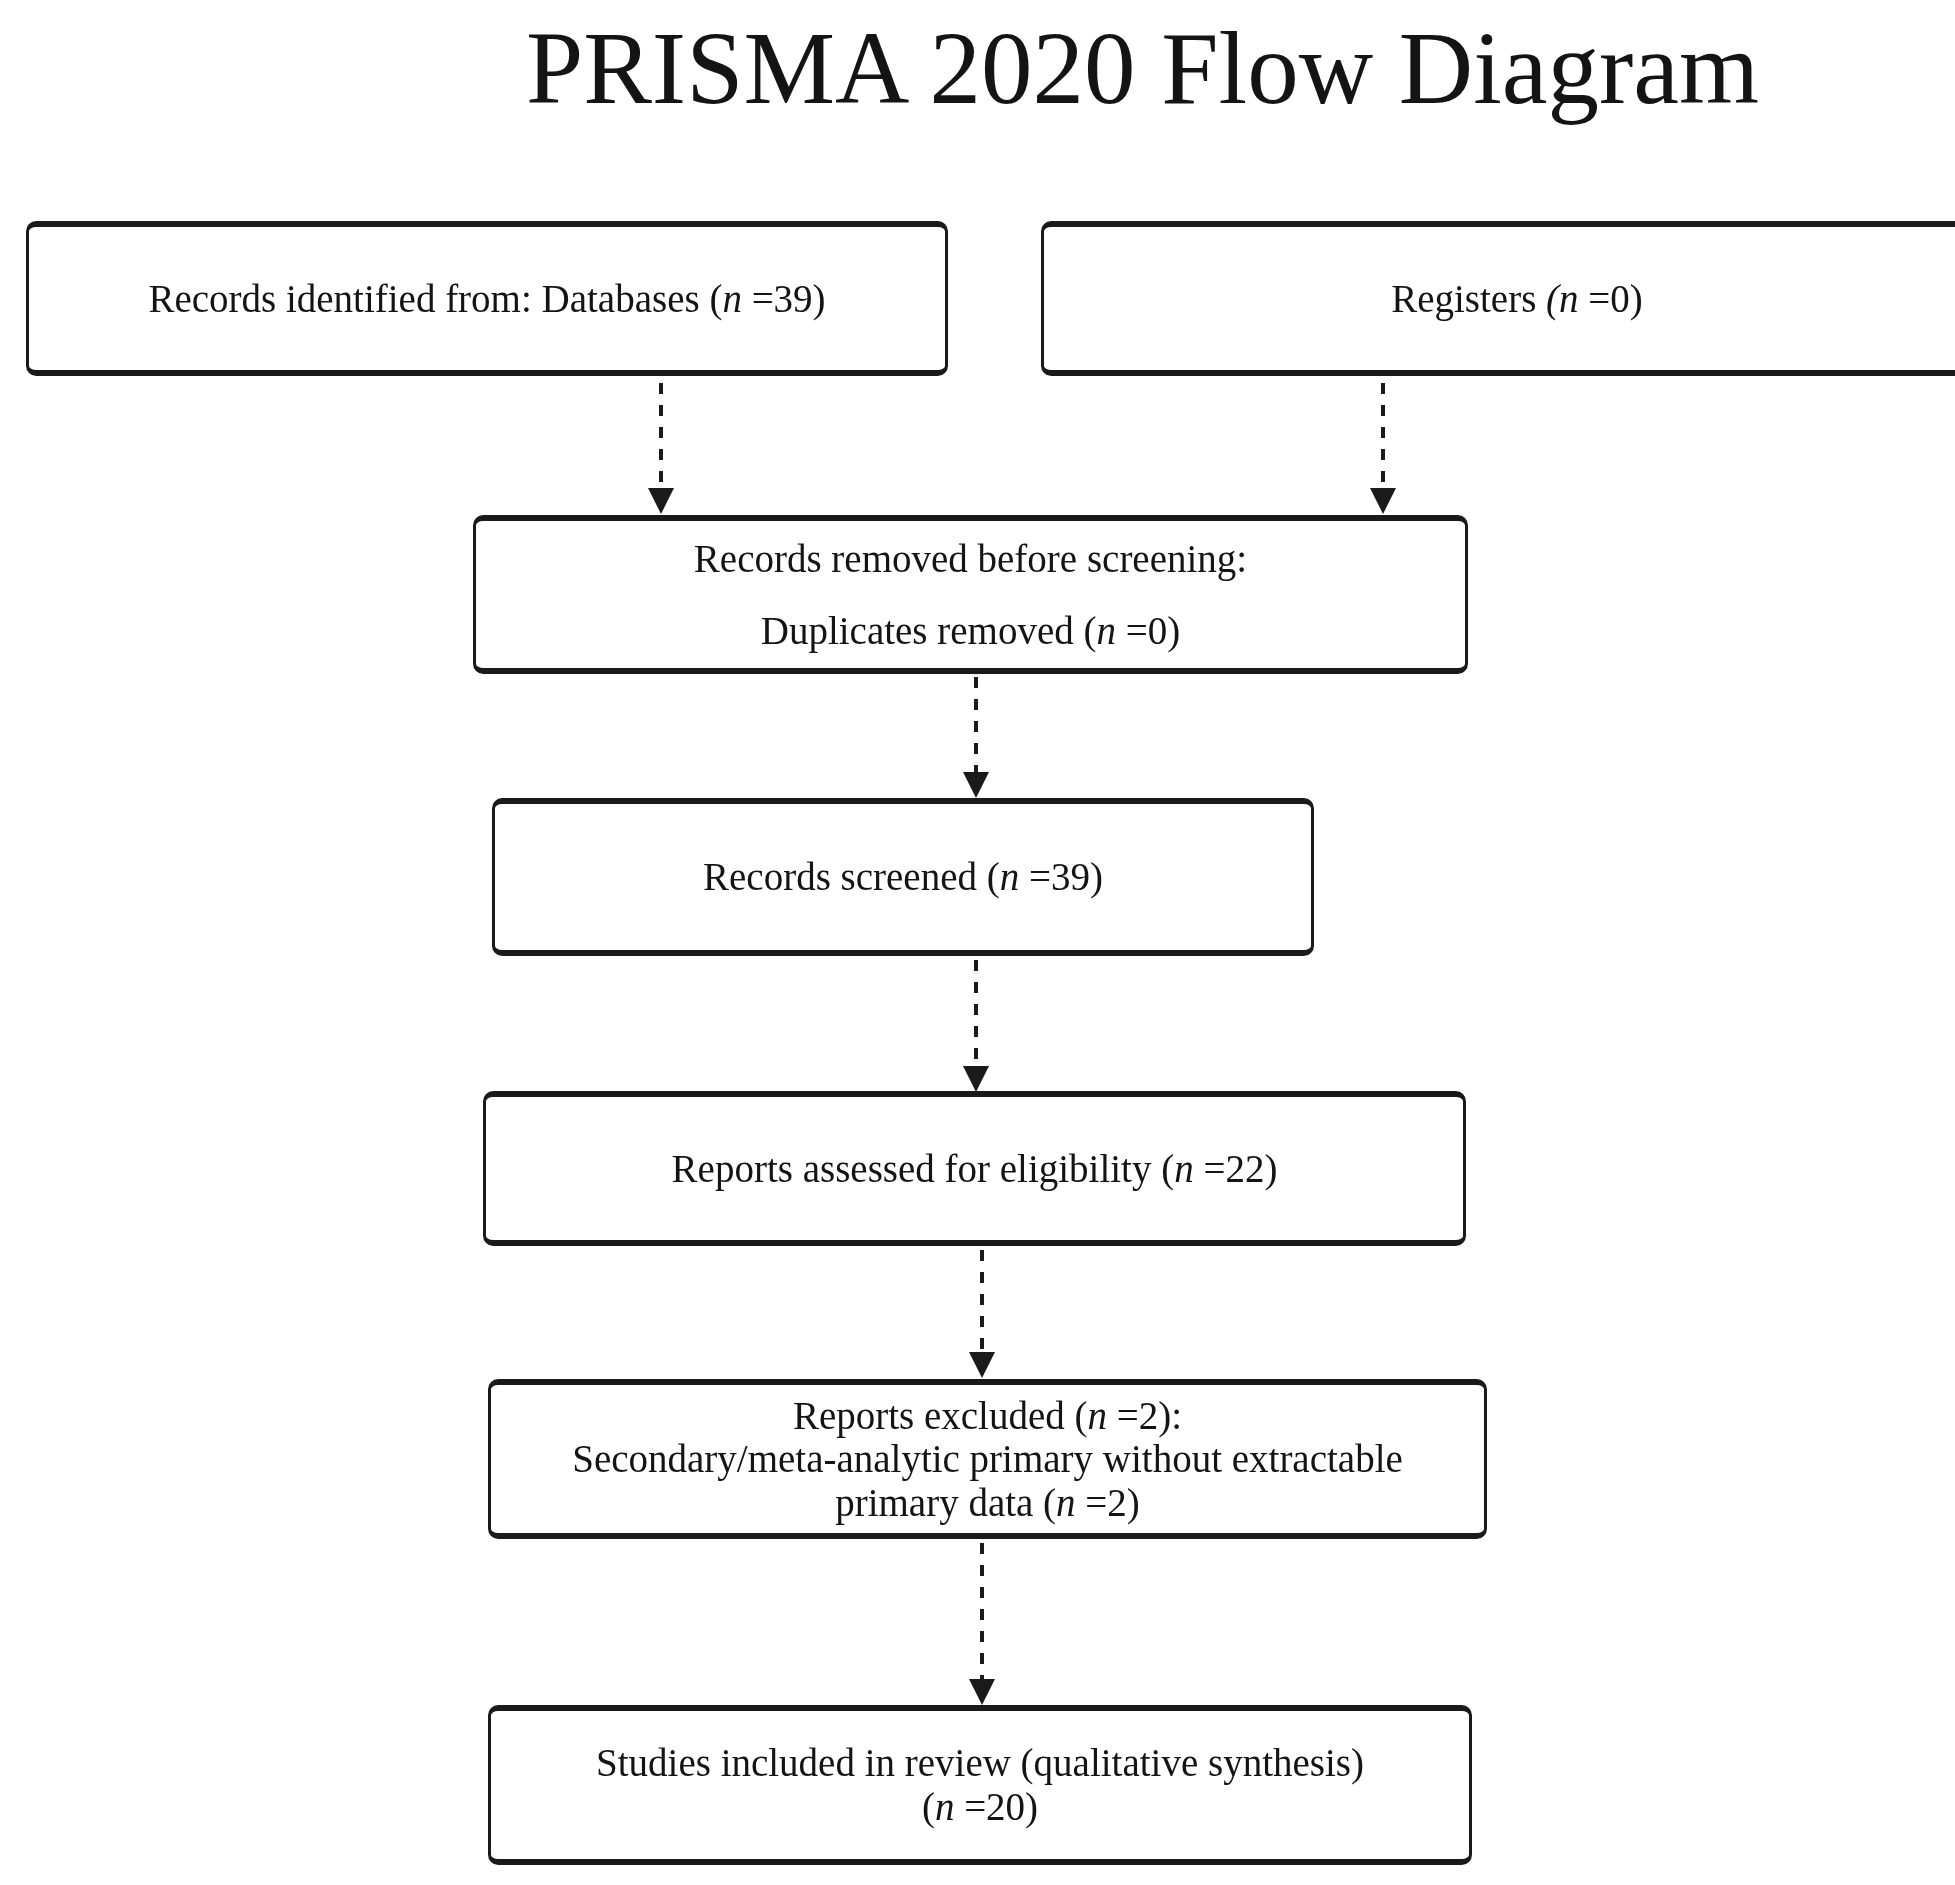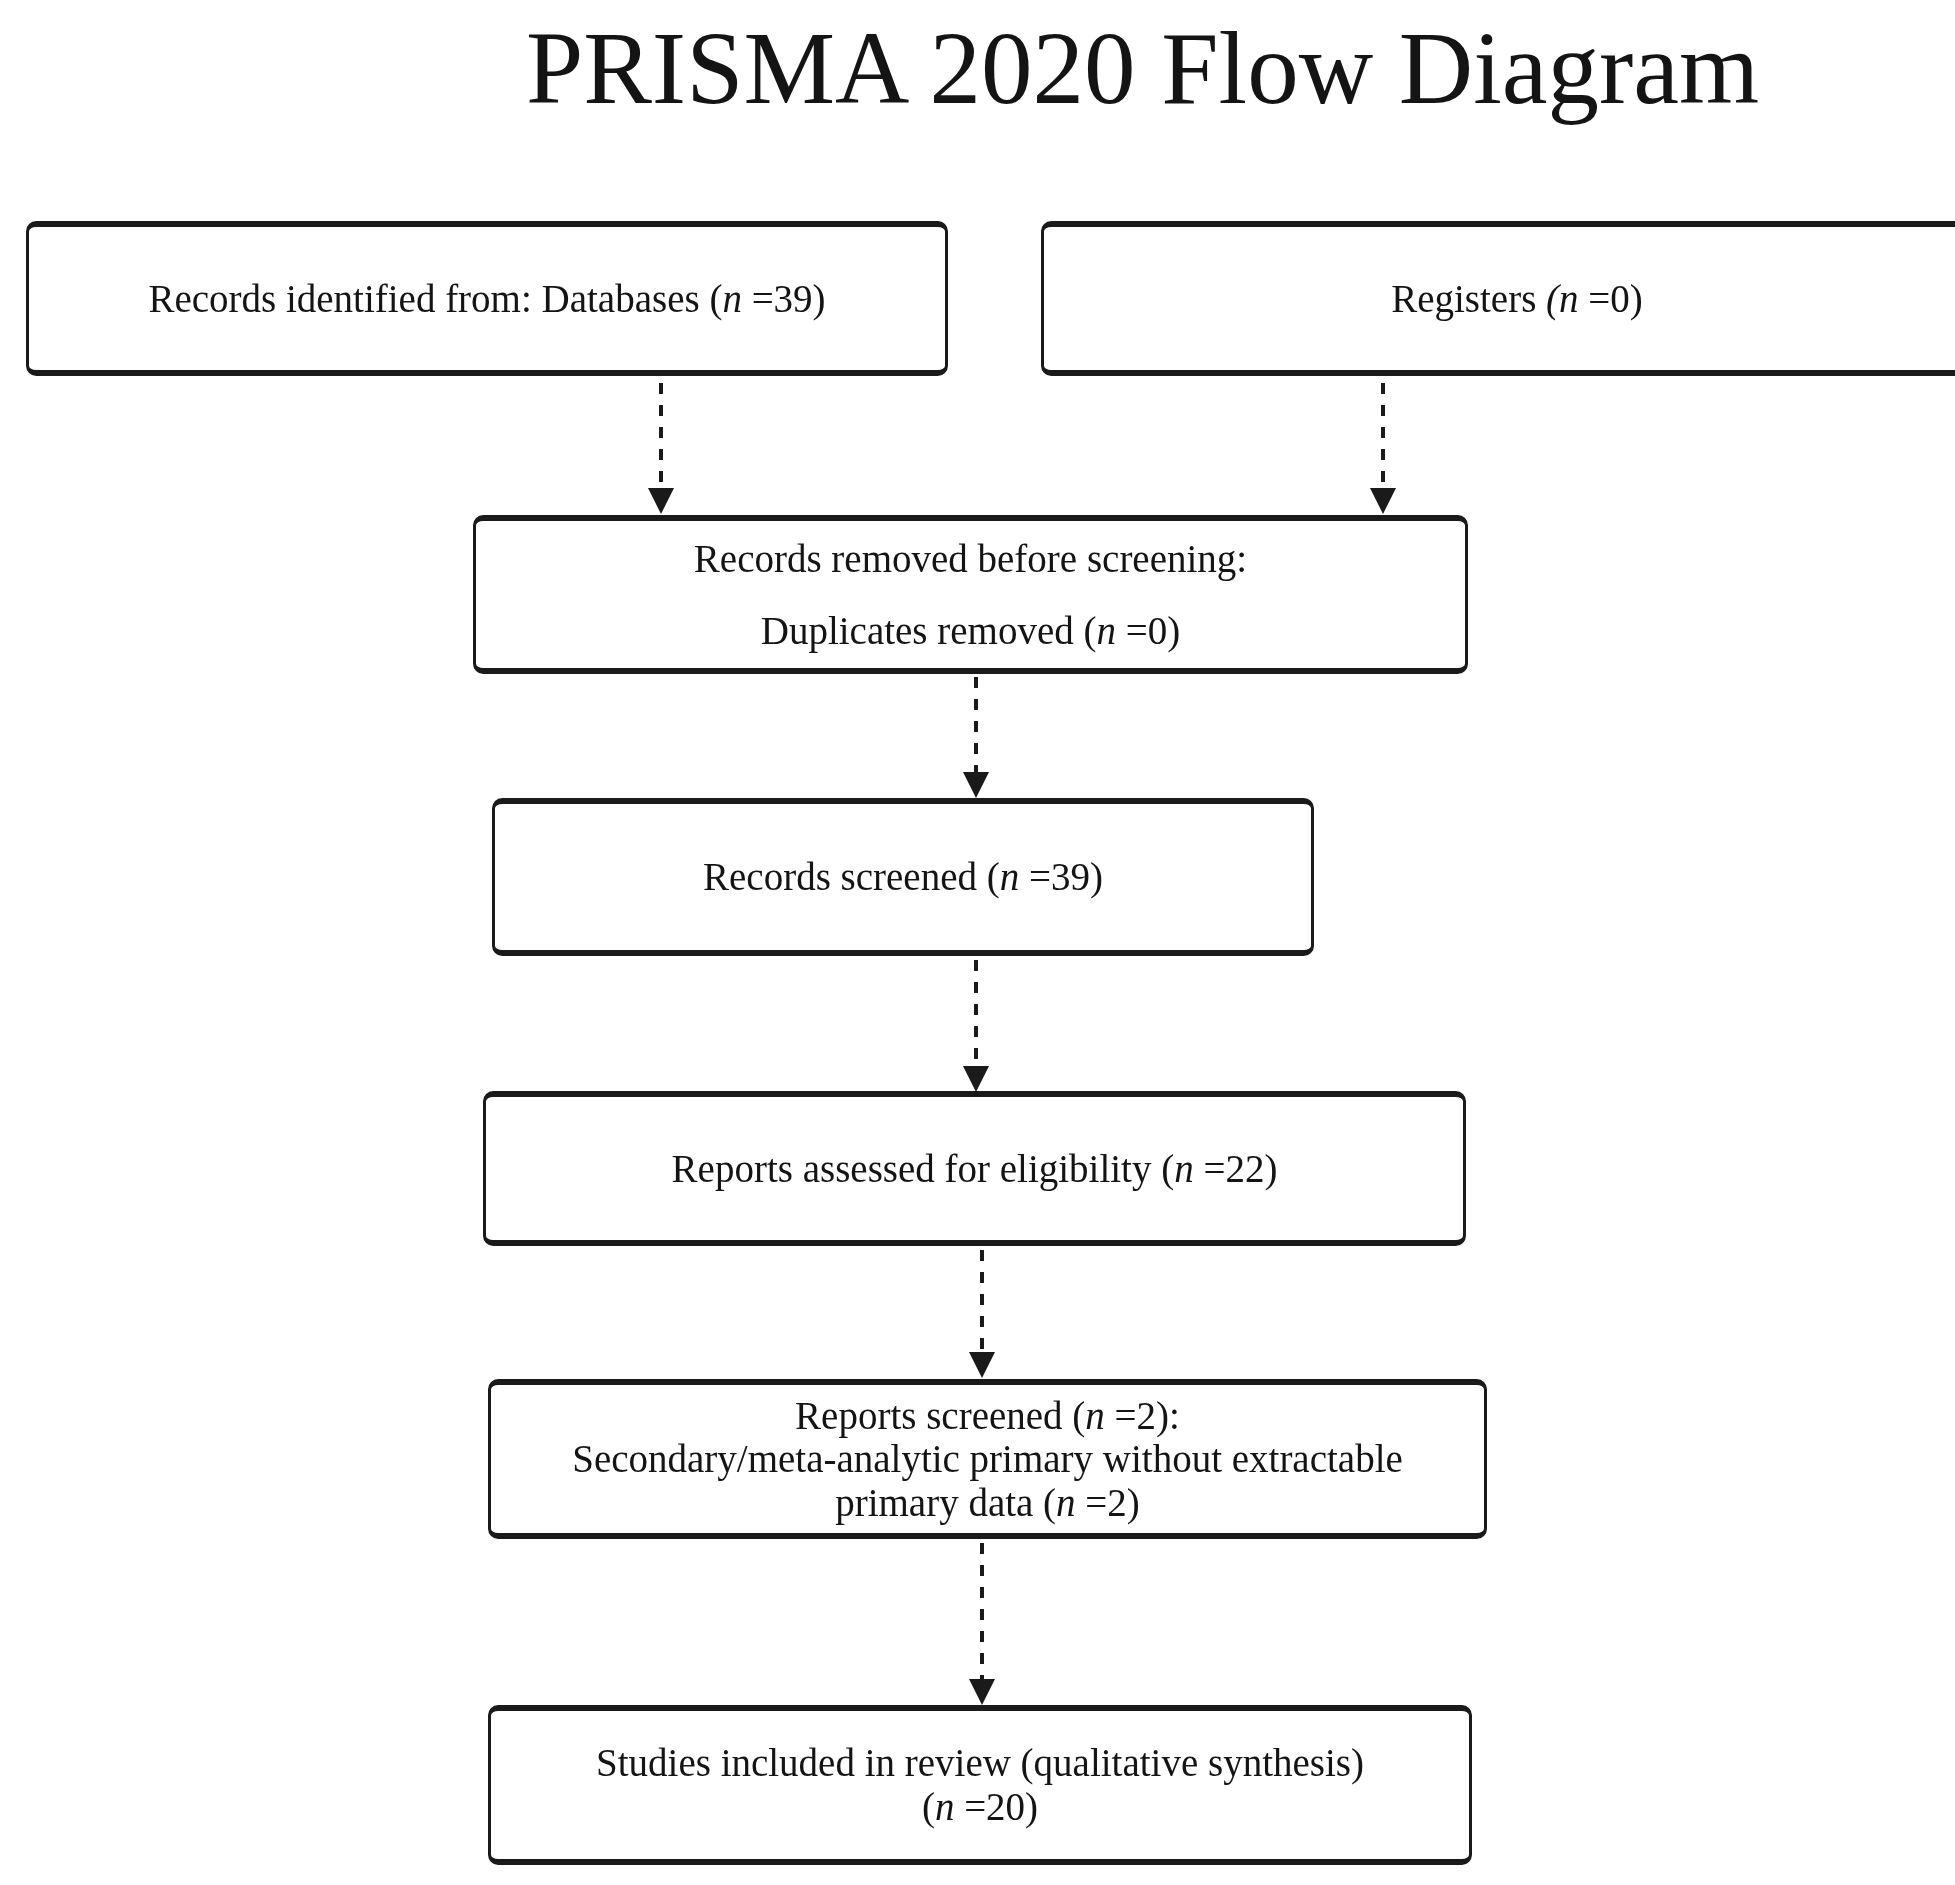--- a/index.html
+++ b/index.html
@@ -127,21 +127,21 @@
   <div class="box b5">
     <p class="line"><span>Reports assessed for eligibility (</span><span class="nvar">n</span><span> =22)</span></p>
   </div>
 
   <div class="arrow a5">
     <div class="shaft"></div>
     <div class="head"></div>
   </div>
 
   <div class="box b6">
-    <p class="line"><span>Reports screened (</span><span class="nvar">n</span><span> =2):</span></p>
+    <p class="line"><span>Reports excluded (</span><span class="nvar">n</span><span> =2):</span></p>
     <p class="line"><span>Secondary/meta-analytic primary without extractable</span><span class="nvar"></span><span></span></p>
     <p class="line"><span>primary data (</span><span class="nvar">n</span><span> =2)</span></p>
   </div>
 
   <div class="arrow a6">
     <div class="shaft"></div>
     <div class="head"></div>
   </div>
 
   <div class="box b7">

